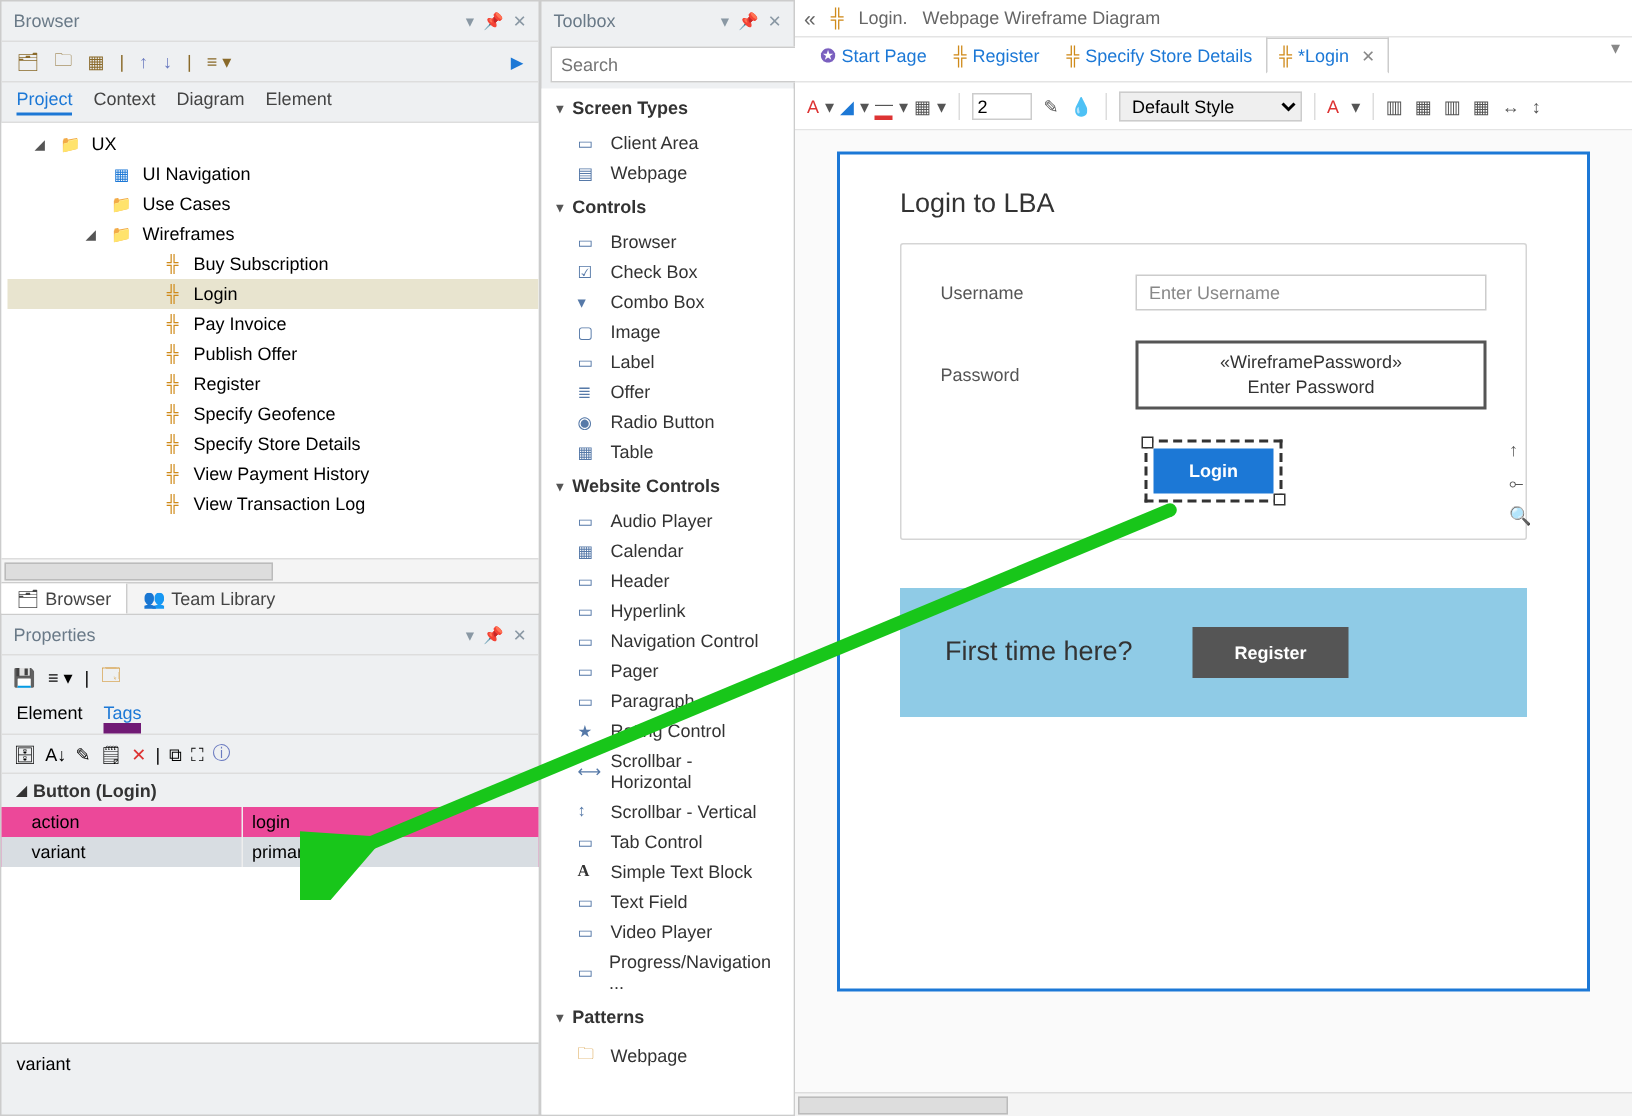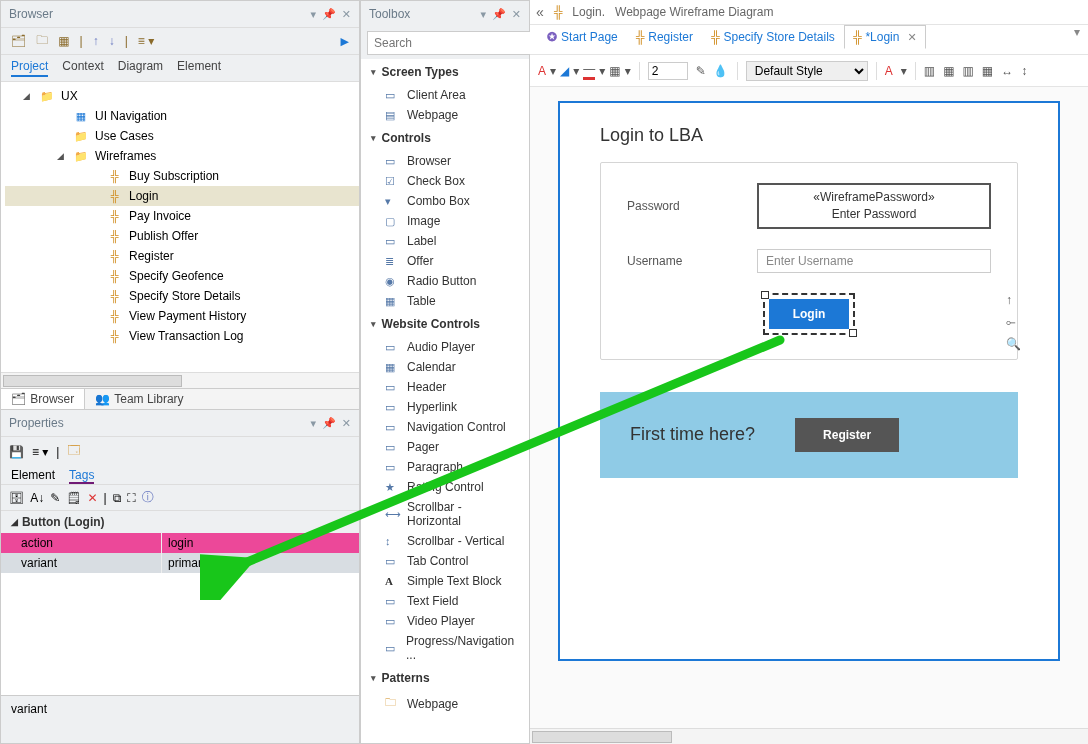--- a/index.html
+++ b/index.html
@@ -35,21 +35,21 @@
 .hscroll { height: 16px; background:#f4f4f4; border-top:1px solid #ddd; position:relative;}
 .hscroll .thumb { position:absolute; top:2px; left:2px; height:12px; width:50%; background:#ddd; border:1px solid #bbb;}
 .footer-tabs { display:flex; border-top:1px solid #ccc; background:#f4f4f4;}
 .footer-tabs div { padding:3px 10px; display:flex; gap:4px; align-items:center; color:#444;}
 .footer-tabs div:first-child { background:#fff; border-right:1px solid #ccc; }
 
 
 #properties { width:360px; border-top:0; }
 .prop-toolbar { display:flex; gap:8px; padding:4px 8px; align-items:center; border-top:1px solid #ddd;}
 .prop-tabs { display:flex; gap:14px; padding:2px 10px 0; border-bottom:1px solid #ddd;}
-.prop-tabs .active { color:#1c78d6; border-bottom:2px solid #701a75;}
+.prop-tabs .active { color:#1c78d6; border-bottom:7px solid #701a75;}
 .prop-tools { display:flex; gap:6px; padding:4px 8px; border-bottom:1px solid #ddd; align-items:center;}
 .prop-tools span { cursor:pointer; }
 .prop-section { padding:4px 10px; font-weight:bold; color:#333; display:flex; align-items:center; gap:4px;}
 .prop-grid { background:#ec4899; }
 .prop-row { display:flex; height:20px; }
 .prop-row.sel { background:#d8dde2; }
 .prop-row .k { width:160px; padding-left:20px; display:flex; align-items:center;}
 .prop-row .v { flex:1; padding-left:6px; display:flex; align-items:center; border-left:1px solid #eee;}
 .prop-blank { flex:1; background:#fff; }
 .prop-status { border-top:1px solid #ccc; padding:6px 10px; height:48px;}
@@ -454,29 +454,29 @@
       <span>▥</span>
       <span>▦</span>
       <span>↔</span>
       <span>↕</span>
     </div>
     <div class="canvas-wrap">
       <div class="canvas">
         <h1>Login to LBA</h1>
         <div class="form-card">
           <div class="form-row">
+            <label>Username</label>
+            <div class="tf">Enter Username</div>
+          </div>
+          <div class="form-row">
             <label>Password</label>
             <div class="pw">
               <span class="st">«WireframePassword»</span>
               <span>Enter Password</span>
             </div>
-          </div>
-          <div class="form-row">
-            <label>Username</label>
-            <div class="tf">Enter Username</div>
           </div>
           <div class="login-btn-zone">
             <div class="sel-frame">
               <span class="login-btn">Login</span>
             </div>
             <div class="side-tools">
               <span>↑</span>
               <span>⟜</span>
               <span>🔍</span>
             </div>

